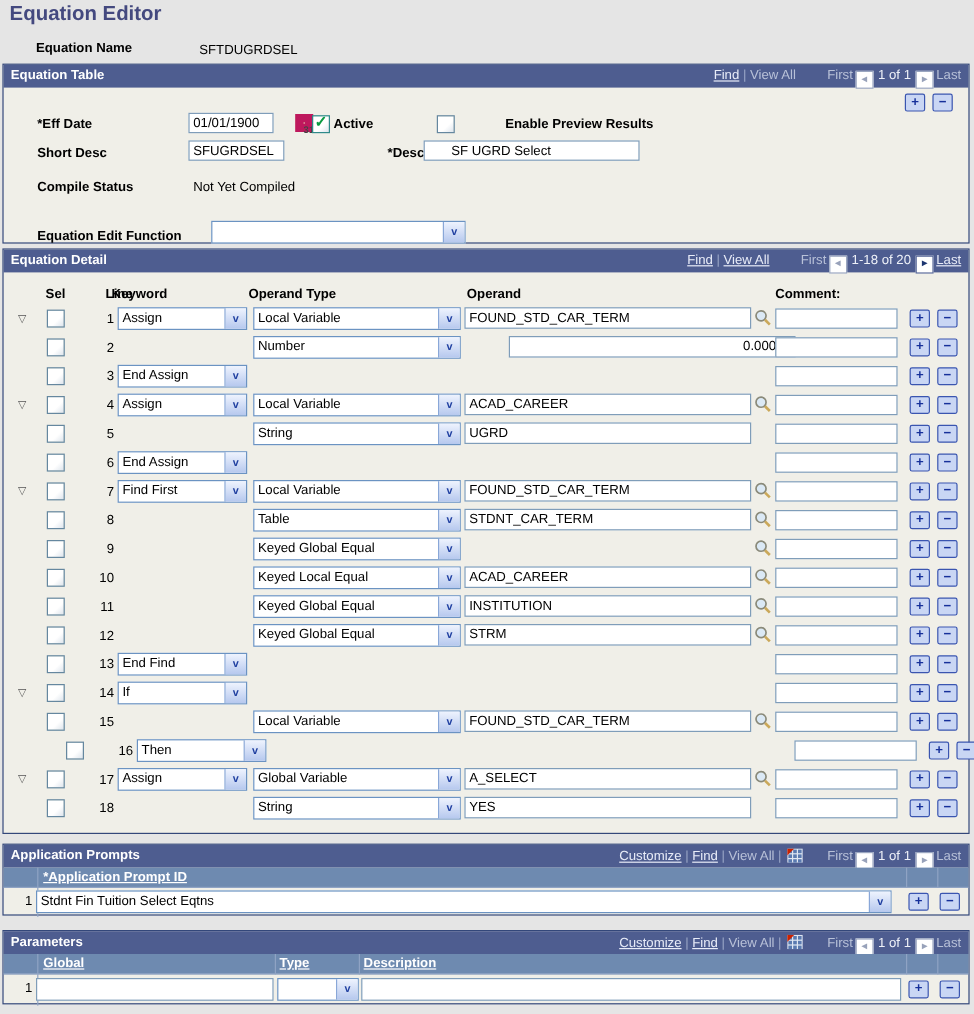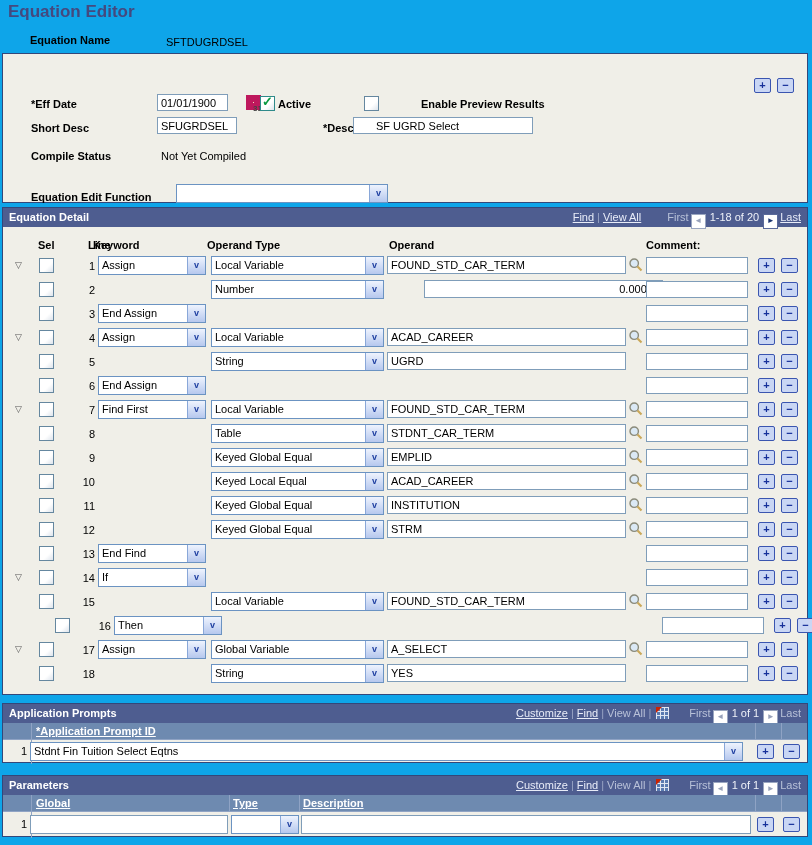--- a/index.html
+++ b/index.html
@@ -1,16 +1,16 @@
 <!DOCTYPE html>
 <html><head>
 <meta charset="utf-8">
 <style>
   html,body{margin:0;padding:0;background:#fff;}
-  #page{position:relative;width:812px;height:845px;background:#0ea5e9;font-family:"Liberation Sans",sans-serif;overflow:hidden;}
+  #page{position:relative;width:812px;height:845px;background:#e5e5e5;font-family:"Liberation Sans",sans-serif;overflow:hidden;}
   .lbl{position:absolute;font-size:11px;font-weight:bold;color:#000;white-space:nowrap;}
   .val{position:absolute;font-size:11px;color:#000;white-space:nowrap;}
   .page-title{position:absolute;left:8px;top:2px;font-size:17px;font-weight:bold;color:#44497f;}
   .section{position:absolute;left:2px;width:806px;background:#f0efe8;border:1px solid #33477a;box-sizing:border-box;}
   .sec-head{position:absolute;top:0;left:0;right:0;height:19px;background:#4e5d90;}
   .sec-head .t{position:absolute;left:6px;top:3px;color:#fff;font-weight:bold;font-size:11px;}
   .nav{position:absolute;right:6px;top:3px;font-size:11px;white-space:nowrap;}
   .nav .u{text-decoration:underline;}
   .nav .lk{color:#e8ecf8;cursor:pointer;}
   .nav .dim{color:#b8c1d8;}
@@ -51,20 +51,26 @@
 </head>
 <body>
 
 <div id="page">
 
   <div class="page-title">Equation Editor</div>
   <div class="lbl" style="left:30px;top:34px;">Equation Name</div>
   <div class="val" style="left:166px;top:36px;">SFTDUGRDSEL</div>
 
   <div class="section" style="top:53px;height:150px;">
+    <div class="sec-head">
+      <span class="t">Equation Table</span>
+      <span class="nav">
+        <span class="lk u">Find</span><span class="sep">|</span><span class="dim">View All</span><span class="gap"></span><span class="dim">First</span><span class="pg">◄</span><span class="pos">1 of 1</span><span class="pg">►</span><span class="dim">Last</span>
+      </span>
+    </div>
     <span class="btn" style="left:751px;top:24px;">+</span>
     <span class="btn" style="left:774px;top:24px;">−</span>
 
     <div class="lbl" style="left:28px;top:44px;">*Eff Date</div>
     <input class="inp" style="left: 154px; top: 40px; width: 71px;" value="01/01/1900">
     <span class="cal" style="left:243px;top:41px;">
         <i>31</i>
       </span>
     <span class="cb checked" style="left:257px;top:42px;">
         <i>✓</i>
@@ -249,21 +255,20 @@
     </div>
         <div class="drow" style="top: 238px;">
 
       <span class="cb cbx"></span>
       <span class="line-num">9</span>
 
       <span class="sel ot">
             <span class="sel-txt">Keyed Global Equal</span>
             <span class="sel-btn">v</span>
           </span>
-      <input class="inp operand" value="EMPLID" style="">
       <span class="mag">
         <svg width="16" height="16" viewBox="0 0 16 16">
               <circle cx="6.2" cy="6.2" r="4.2" fill="#dbe9f5" stroke="#8a8a7a" stroke-width="1.4"></circle>
               <line x1="9.5" y1="9.5" x2="13.5" y2="13.5" stroke="#caa85a" stroke-width="2.2"></line>
             </svg>
       </span>
       <input class="inp comment" style="">
       <span class="btn add">+</span>
       <span class="btn rem">−</span>
     </div>

